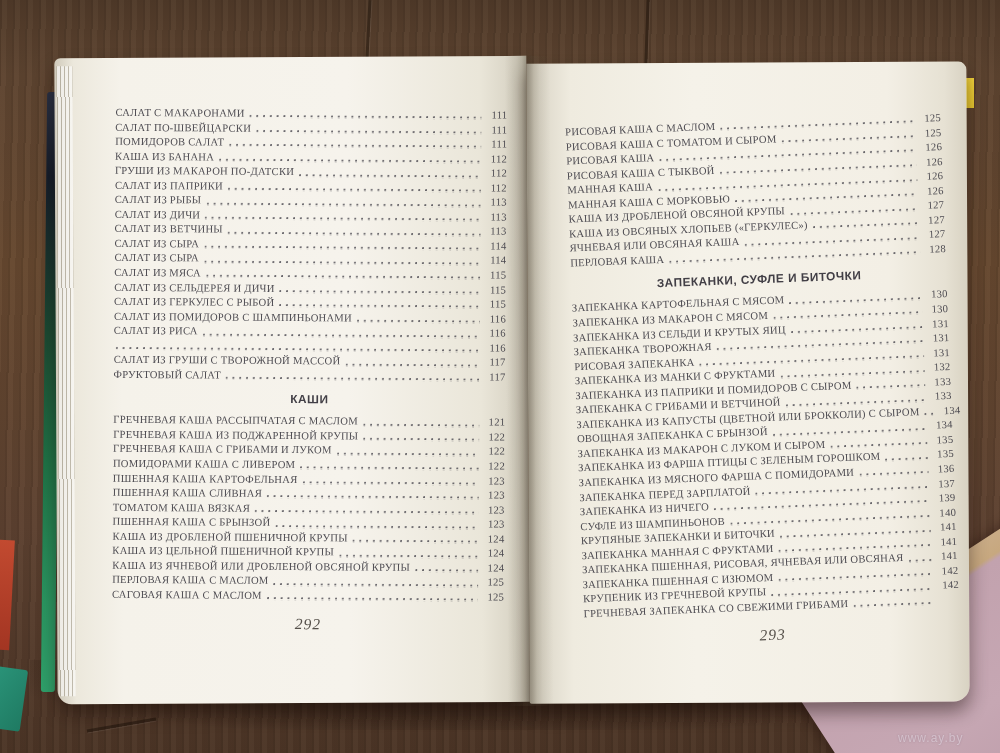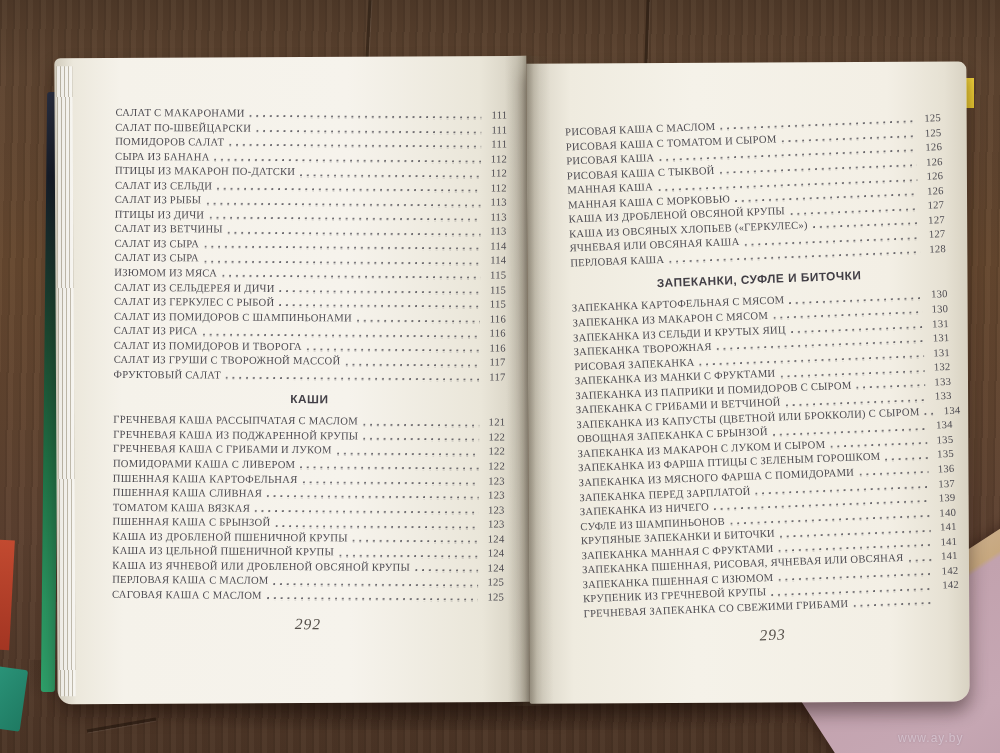--- a/index.html
+++ b/index.html
@@ -98,61 +98,61 @@
               <span class="t">САЛАТ ПО-ШВЕЙЦАРСКИ</span>
               <span class="dots"></span>
               <span class="p">111</span>
             </div>
             <div class="toc-row">
               <span class="t">ПОМИДОРОВ САЛАТ</span>
               <span class="dots"></span>
               <span class="p">111</span>
             </div>
             <div class="toc-row">
-              <span class="t">СЫРА ИЗ БАНАНА</span>
+              <span class="t">КАША ИЗ БАНАНА</span>
               <span class="dots"></span>
               <span class="p">112</span>
             </div>
             <div class="toc-row">
-              <span class="t">ПТИЦЫ ИЗ МАКАРОН ПО-ДАТСКИ</span>
+              <span class="t">ГРУШИ ИЗ МАКАРОН ПО-ДАТСКИ</span>
               <span class="dots"></span>
               <span class="p">112</span>
             </div>
             <div class="toc-row">
-              <span class="t">САЛАТ ИЗ СЕЛЬДИ</span>
+              <span class="t">САЛАТ ИЗ ПАПРИКИ</span>
               <span class="dots"></span>
               <span class="p">112</span>
             </div>
             <div class="toc-row">
               <span class="t">САЛАТ ИЗ РЫБЫ</span>
               <span class="dots"></span>
               <span class="p">113</span>
             </div>
             <div class="toc-row">
-              <span class="t">ПТИЦЫ ИЗ ДИЧИ</span>
+              <span class="t">САЛАТ ИЗ ДИЧИ</span>
               <span class="dots"></span>
               <span class="p">113</span>
             </div>
             <div class="toc-row">
               <span class="t">САЛАТ ИЗ ВЕТЧИНЫ</span>
               <span class="dots"></span>
               <span class="p">113</span>
             </div>
             <div class="toc-row">
               <span class="t">САЛАТ ИЗ СЫРА</span>
               <span class="dots"></span>
               <span class="p">114</span>
             </div>
             <div class="toc-row">
               <span class="t">САЛАТ ИЗ СЫРА</span>
               <span class="dots"></span>
               <span class="p">114</span>
             </div>
             <div class="toc-row">
-              <span class="t">ИЗЮМОМ ИЗ МЯСА</span>
+              <span class="t">САЛАТ ИЗ МЯСА</span>
               <span class="dots"></span>
               <span class="p">115</span>
             </div>
             <div class="toc-row">
               <span class="t">САЛАТ ИЗ СЕЛЬДЕРЕЯ И ДИЧИ</span>
               <span class="dots"></span>
               <span class="p">115</span>
             </div>
             <div class="toc-row">
               <span class="t">САЛАТ ИЗ ГЕРКУЛЕС С РЫБОЙ</span>
@@ -163,21 +163,20 @@
               <span class="t">САЛАТ ИЗ ПОМИДОРОВ С ШАМПИНЬОНАМИ</span>
               <span class="dots"></span>
               <span class="p">116</span>
             </div>
             <div class="toc-row">
               <span class="t">САЛАТ ИЗ РИСА</span>
               <span class="dots"></span>
               <span class="p">116</span>
             </div>
             <div class="toc-row">
-              <span class="t">САЛАТ ИЗ ПОМИДОРОВ И ТВОРОГА</span>
               <span class="dots"></span>
               <span class="p">116</span>
             </div>
             <div class="toc-row">
               <span class="t">САЛАТ ИЗ ГРУШИ С ТВОРОЖНОЙ МАССОЙ</span>
               <span class="dots"></span>
               <span class="p">117</span>
             </div>
             <div class="toc-row">
               <span class="t">ФРУКТОВЫЙ САЛАТ</span>

